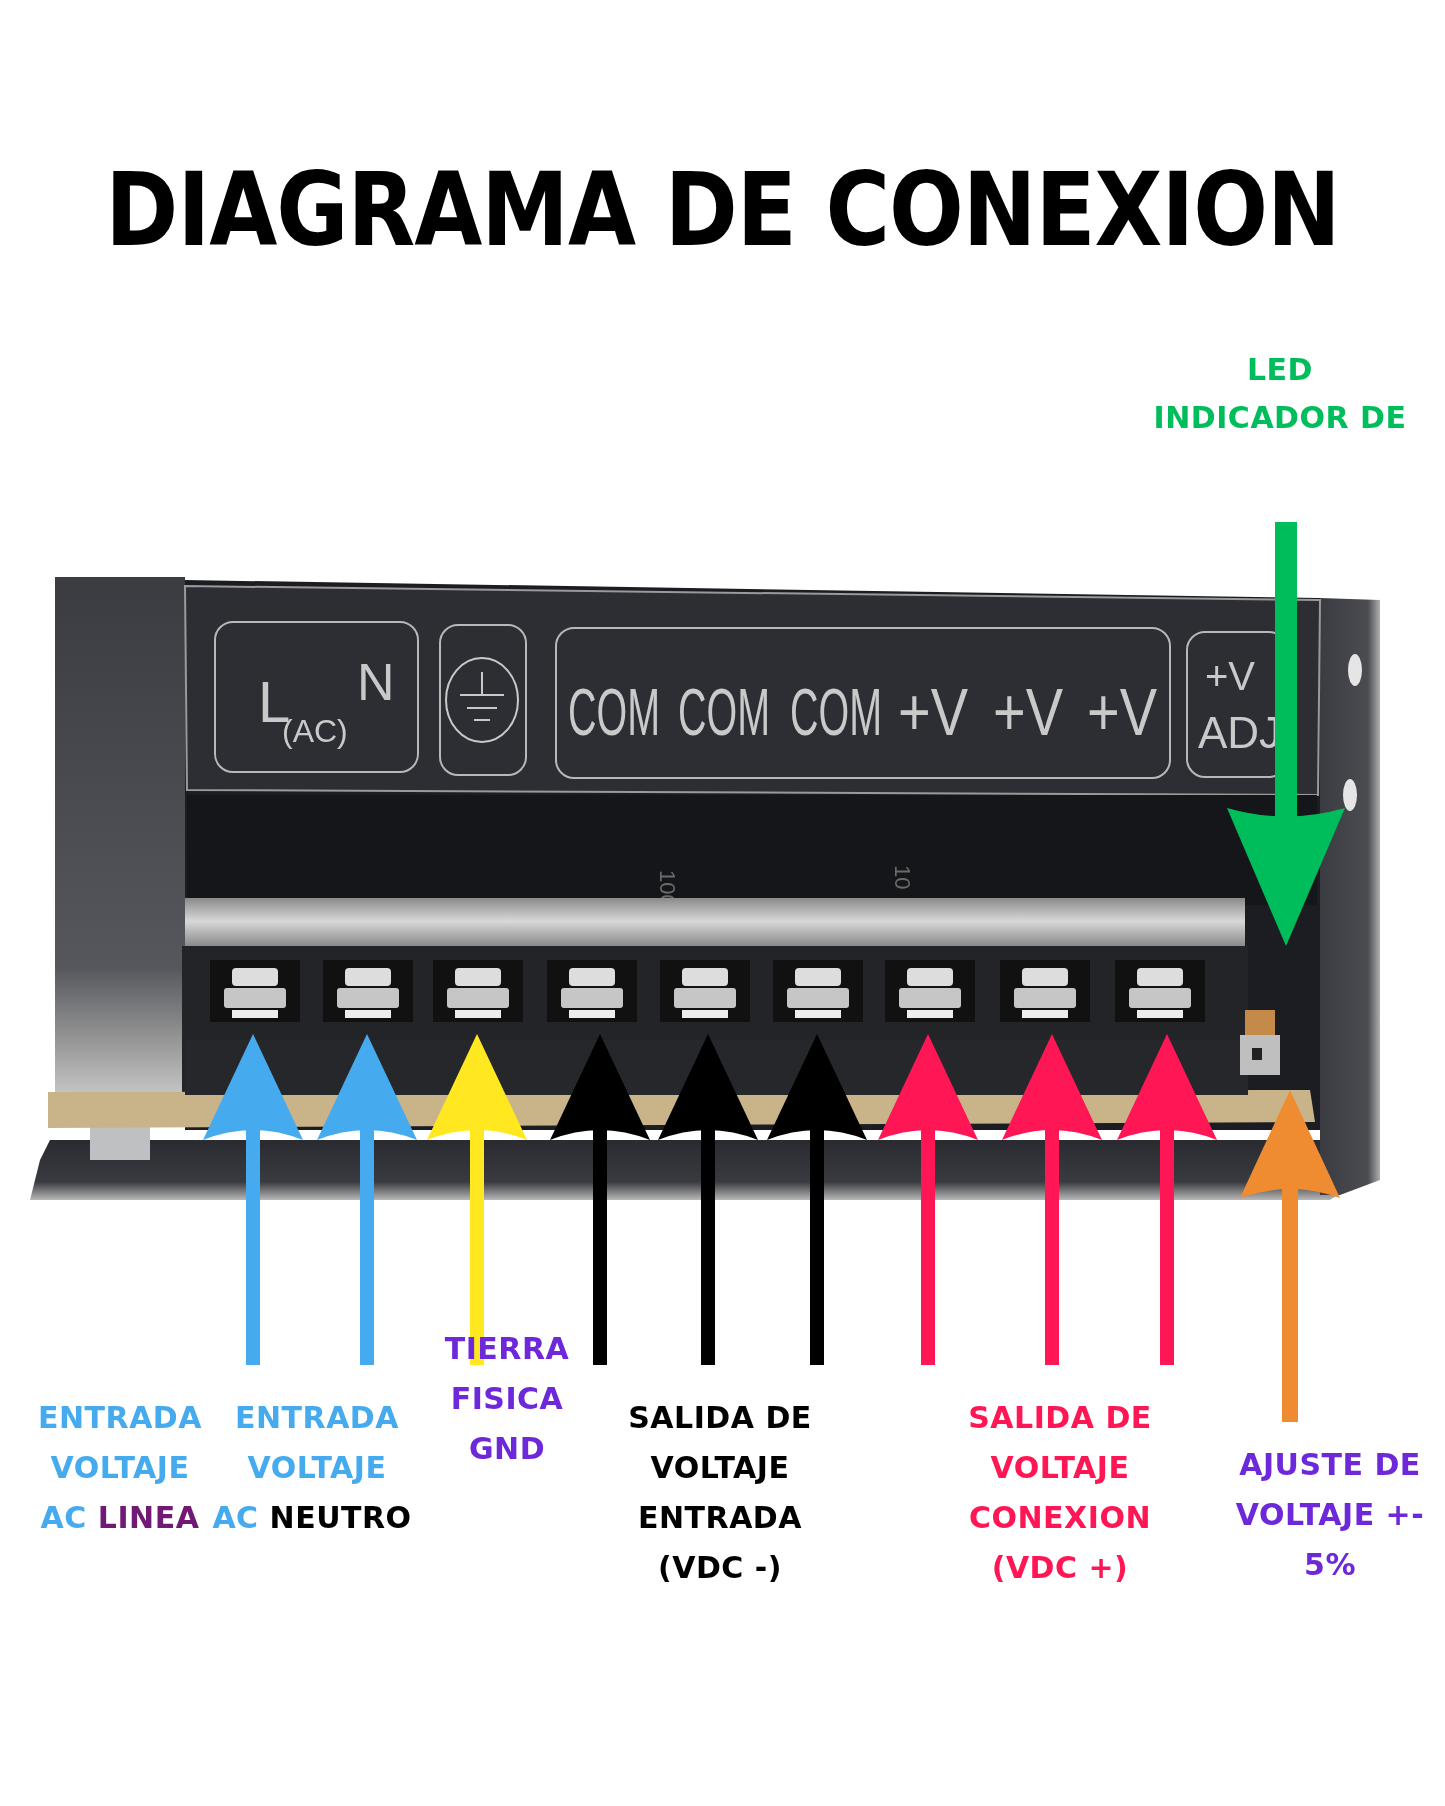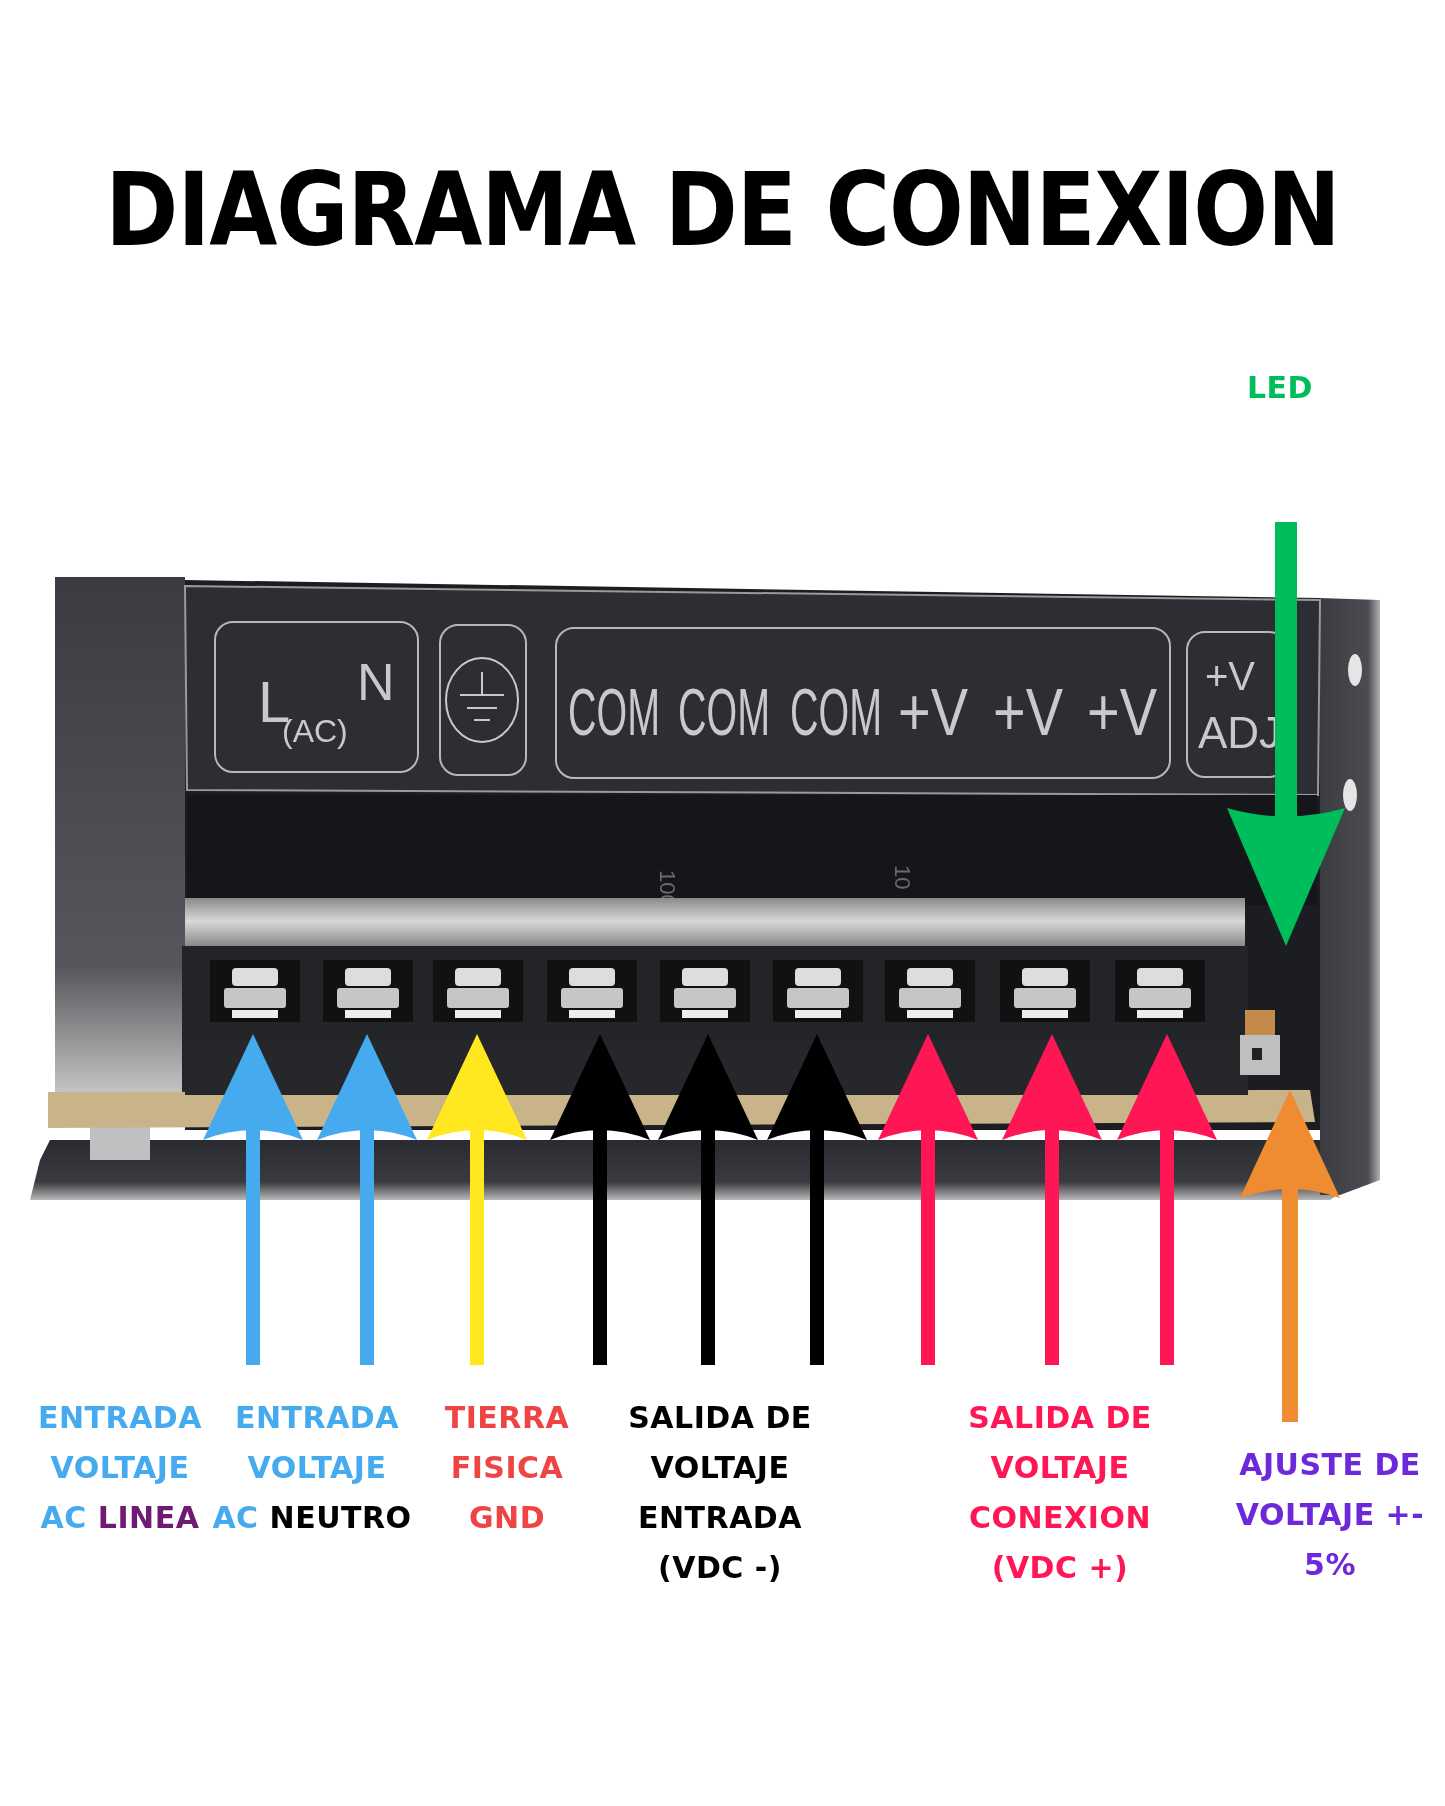--- a/index.html
+++ b/index.html
@@ -211,37 +211,38 @@
     <rect x="1282" y="1180" width="16" height="242"></rect>
     <path d="M1290,1090 L1340,1198 Q1290,1180 1240,1198 Z"></path>
   </g>
 
   <g fill="#00bd5c">
     <rect x="1275" y="522" width="22" height="300"></rect>
     <path d="M1286,946 L1345,808 Q1286,825 1227,808 Z"></path>
   </g>
 </svg>
 
-<div class="lbl" style="left:1140px; top:364px; width:280px; color:#00bd5c; line-height:48px;">
+<div class="lbl" style="left:1140px; top:346px; width:280px; color:#00bd5c; line-height:48px;">
   <span class="line">LED</span>
+  <span class="line">INDICADOR DE</span>
 </div>
 
 <div class="lbl" style="left:20px; top:1393px; width:200px; color:#46aaee;">
   <span class="line">ENTRADA</span>
   <span class="line">VOLTAJE</span>
   <span class="line"><span>AC</span> <span style="color:#701a75">LINEA</span></span>
 </div>
 
 <div class="lbl" style="left:212px; top:1393px; width:210px; color:#46aaee;">
   <span class="line">ENTRADA</span>
   <span class="line">VOLTAJE</span>
   <span class="line" style="margin-left:-10px;text-align:center;"><span>AC</span> <span style="color:#000">NEUTRO</span></span>
 </div>
 
-<div class="lbl" style="left:432px; top:1393px; width:150px; color:#ef4444;">
+<div class="lbl" style="left:432px; top:1324px; width:150px; color:#6d28d9;">
   <span class="line">TIERRA</span>
   <span class="line">FISICA</span>
   <span class="line">GND</span>
 </div>
 
 <div class="lbl" style="left:605px; top:1393px; width:230px; color:#000000;">
   <span class="line">SALIDA DE</span>
   <span class="line">VOLTAJE</span>
   <span class="line">ENTRADA</span>
   <span class="line">(VDC -)</span>

